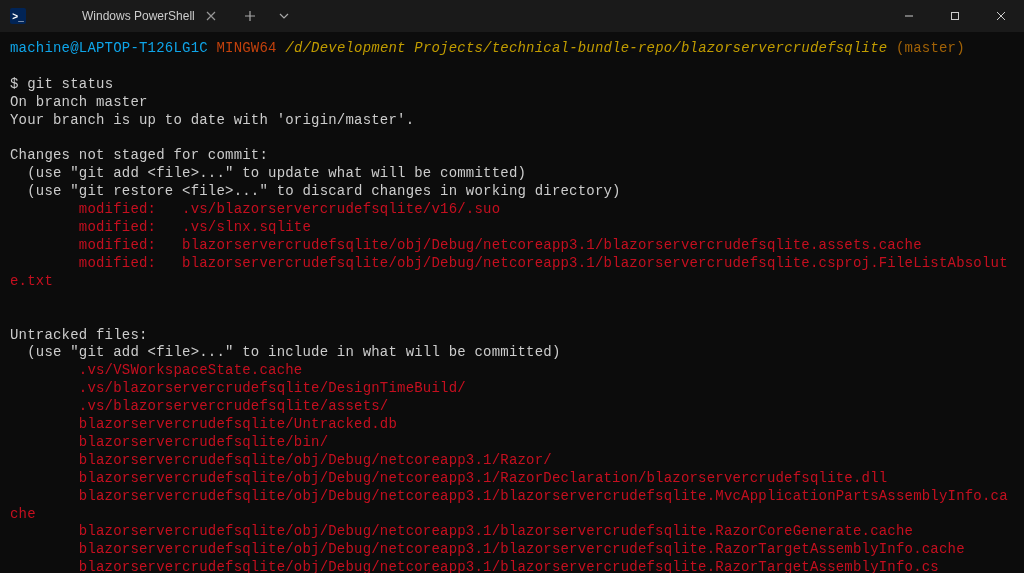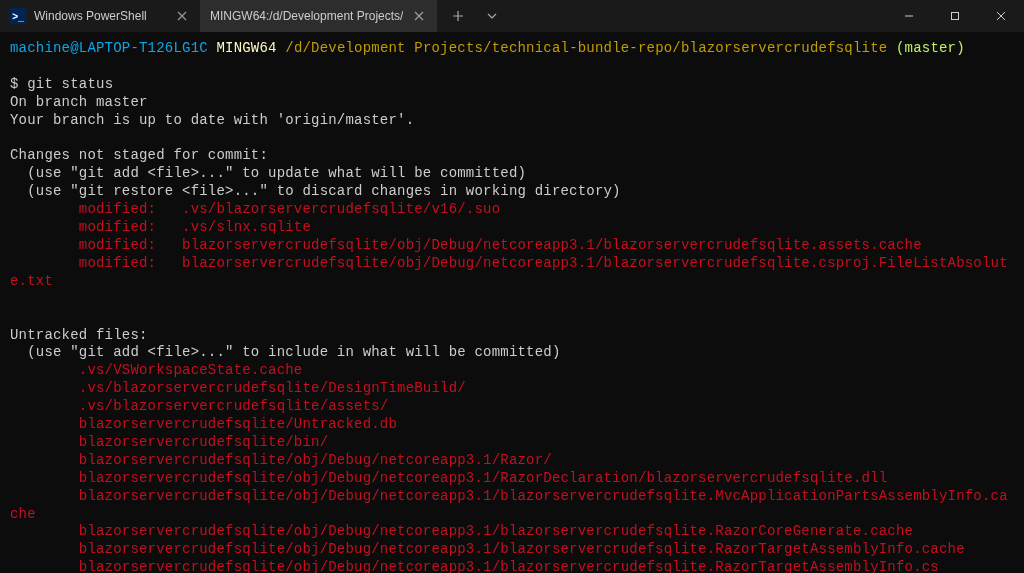--- a/index.html
+++ b/index.html
@@ -47,20 +47,21 @@
       height: 16px;
       display: inline-flex;
       align-items: center;
       justify-content: center;
     }
     .tab-title {
       flex: 1;
       white-space: nowrap;
       overflow: hidden;
       text-overflow: ellipsis;
+      margin-left: 48px;
     }
     .tab-close {
       width: 16px;
       height: 16px;
       display: inline-flex;
       align-items: center;
       justify-content: center;
       cursor: pointer;
       opacity: 0.7;
     }
@@ -97,23 +98,23 @@
     .terminal {
       padding: 8px 10px 10px 10px;
       line-height: 1.28;
       background: #0c0c0c;
       white-space: pre-wrap;
       word-break: break-all;
       letter-spacing: 0.2px;
     }
     .prompt-line { display: block; }
     .green { color: #0ea5e9; }
-    .purple { color: #fef9c3; }
-    .yellow { color: #c19c00; }
-    .cyan { color: #bef264; }
+    .purple { color: #c2410c; }
+    .yellow { color: #c19c00; font-style: italic; }
+    .cyan { color: #a16207; }
     .white { color: #cccccc; }
     .red { color: #c50f1f; text-align: right; }
     .ps-icon {
       width: 16px;
       height: 16px;
       background: #012456;
       border-radius: 2px;
       display: inline-flex;
       align-items: center;
       justify-content: center;
@@ -131,28 +132,20 @@
       <span class="tab-icon">
         <span class="ps-icon">&gt;_</span>
       </span>
       <span class="tab-title">Windows PowerShell</span>
       <span class="tab-close">
         <svg width="10" height="10" viewBox="0 0 10 10">
             <path d="M1 1 L9 9 M9 1 L1 9" stroke="#ccc" stroke-width="1.2"></path>
           </svg>
       </span>
     </div>
-    <div class="tab active">
-      <span class="tab-title">MINGW64:/d/Development Projects/</span>
-      <span class="tab-close">
-        <svg width="10" height="10" viewBox="0 0 10 10">
-            <path d="M1 1 L9 9 M9 1 L1 9" stroke="#ccc" stroke-width="1.2"></path>
-          </svg>
-      </span>
-    </div>
   </div>
   <div class="tab-actions">
     <span class="tbbtn">
       <svg width="12" height="12" viewBox="0 0 12 12">
           <path d="M6 1 V11 M1 6 H11" stroke="#ccc" stroke-width="1.2"></path>
         </svg>
     </span>
     <span class="tbbtn">
       <svg width="12" height="12" viewBox="0 0 12 12">
           <path d="M2 4 L6 8 L10 4" stroke="#ccc" stroke-width="1.2" fill="none"></path>

